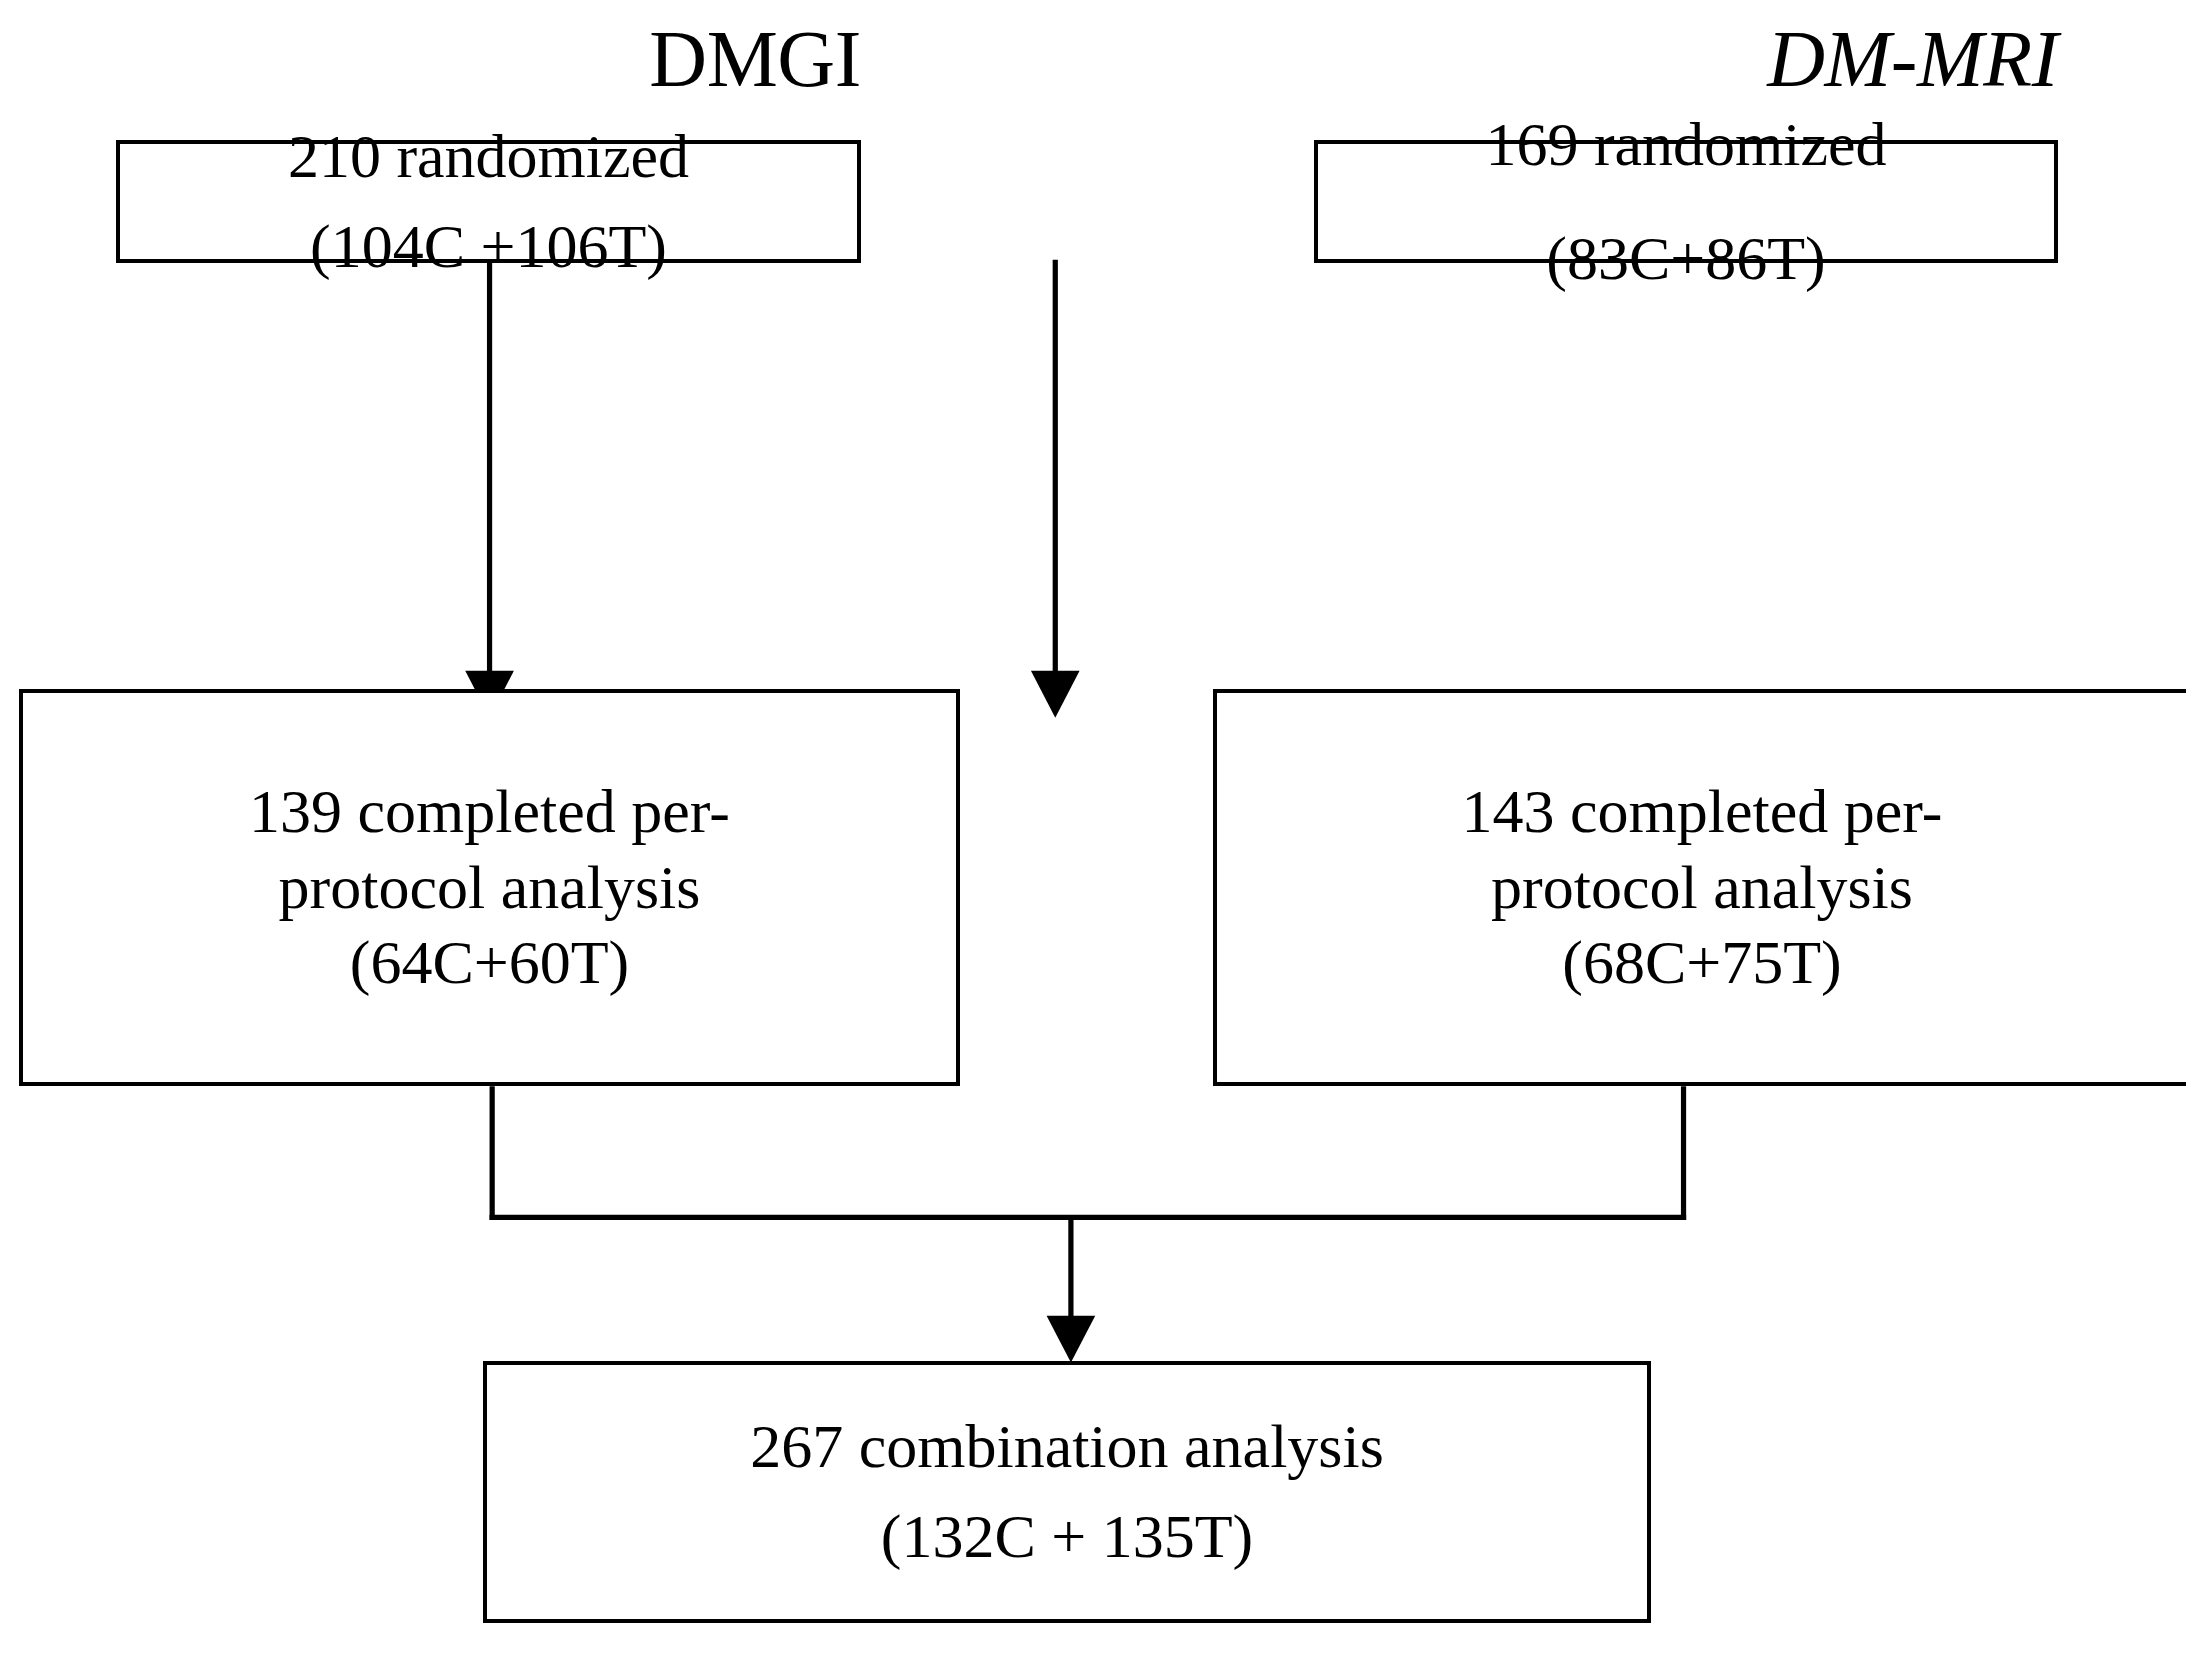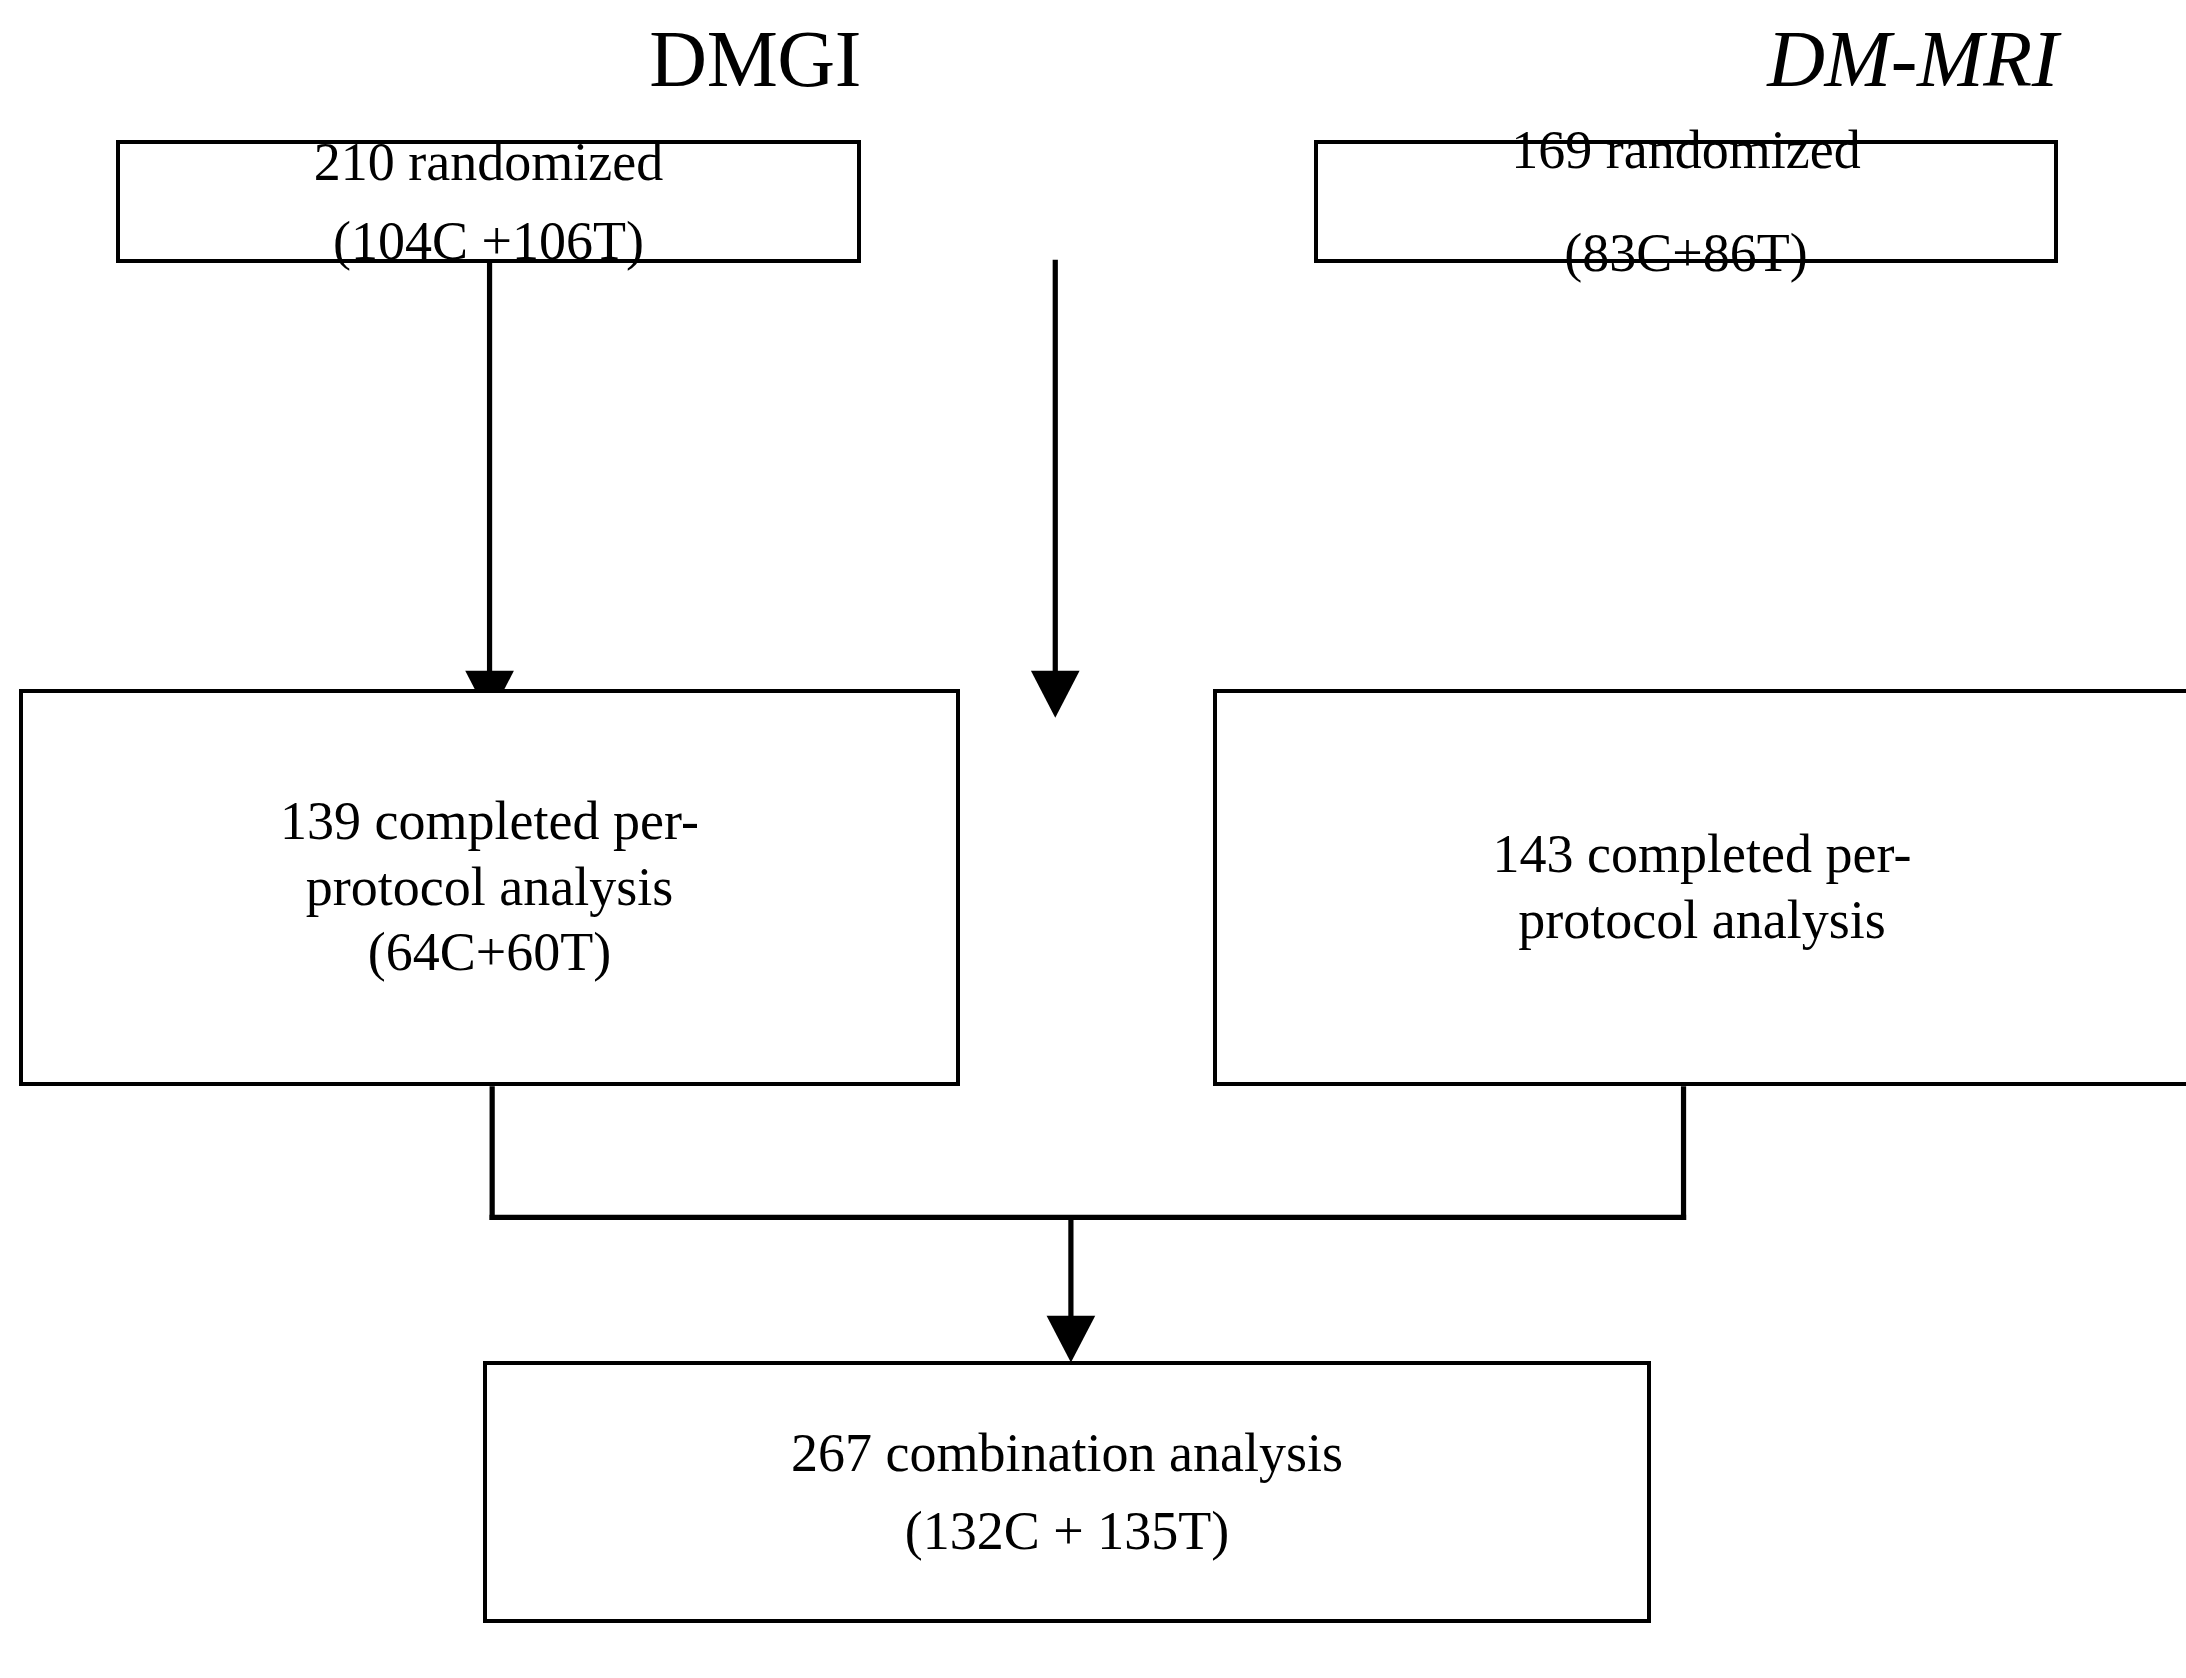--- a/index.html
+++ b/index.html
@@ -39,21 +39,21 @@
     background: #ffffff;
     display: flex;
     flex-direction: column;
     align-items: center;
     justify-content: center;
     color: #000000;
   }
   .node-line {
     display: block;
     text-align: right;
-    font-size: 54px;
+    font-size: 62px;
     line-height: 1.28;
     white-space: nowrap;
   }
   .node-box.two-line .node-line { line-height: 1.45; }
   .node-box.three-line .node-line { line-height: 1.22; }
 </style>
 </head>
 <body>
 
 <div id="stage">
@@ -100,20 +100,21 @@
 
   <div class="node-box three-line" style="left:19px; top:689px; width:941px; height:397px;">
     <span class="node-line">139 completed per-</span>
     <span class="node-line">protocol analysis</span>
     <span class="node-line">(64C+60T)</span>
   </div>
 
   <div class="node-box three-line" style="left:1213px; top:689px; width:978px; height:397px;">
     <span class="node-line">143 completed per-</span>
     <span class="node-line">protocol analysis</span>
+    <span class="node-line">(68C+75T)</span>
   </div>
 
   <div class="node-box two-line" style="left:483px; top:1361px; width:1168px; height:262px;">
     <span class="node-line">267 combination analysis</span>
     <span class="node-line">(132C + 135T)</span>
   </div>
 
 </div>
 
 

